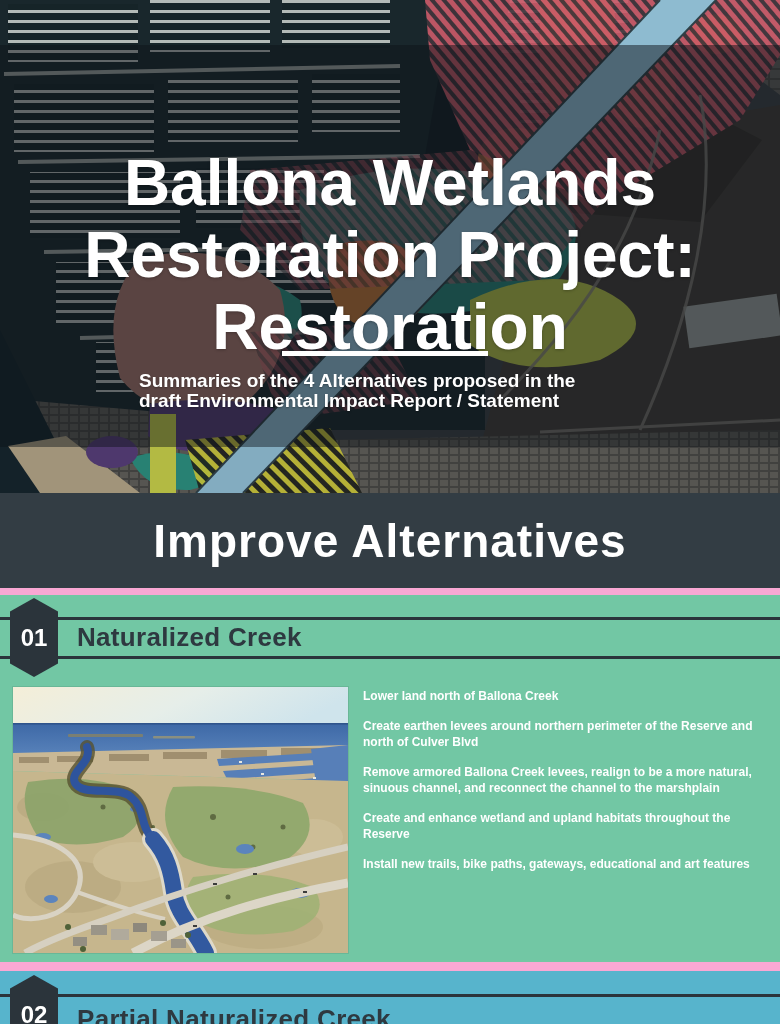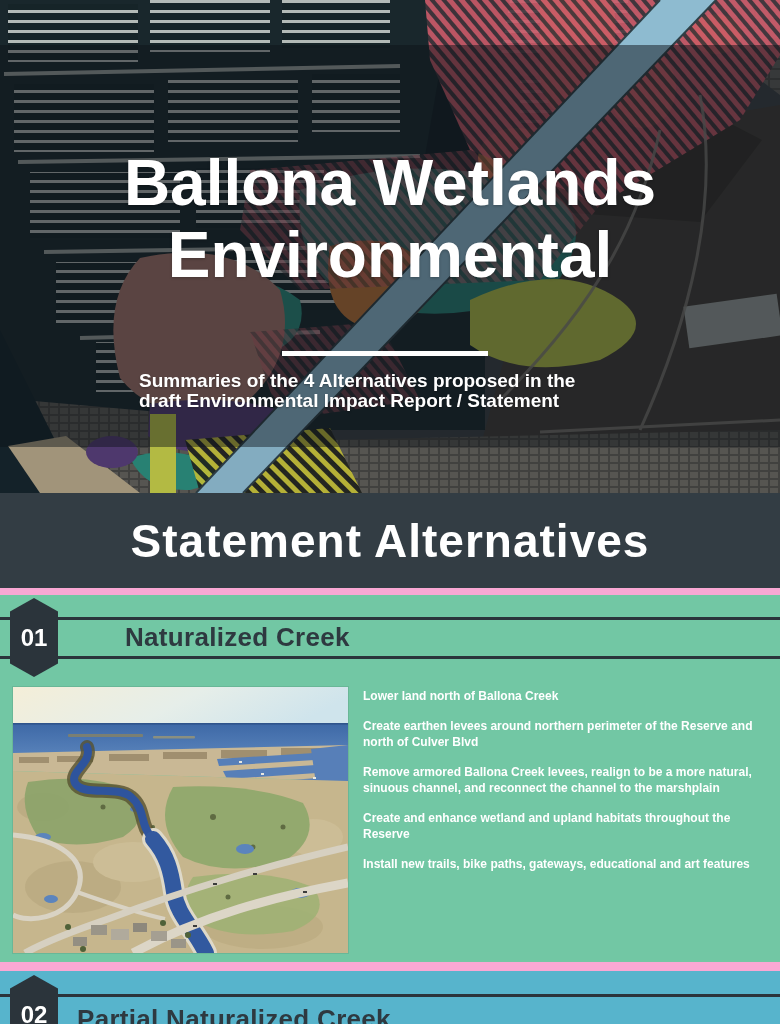--- a/index.html
+++ b/index.html
@@ -53,21 +53,21 @@
     z-index:3;
   }
   .alt-green .hex{top:3px;}
   .alt-blue .hex{top:4px;}
   .hex span{color:#ffffff;font-size:24px;font-weight:700;}
   .alt-name{
     position:absolute;left:77px;margin:0;
     color:#2e3940;font-size:26px;font-weight:700;letter-spacing:0.3px;
     height:35px;line-height:35px;z-index:2;
   }
-  .alt-green .alt-name{top:25px;margin-left:48px;}
+  .alt-green .alt-name{top:25px;}
   .alt-blue .alt-name{top:31px;}
   .alt-body{position:absolute;top:0;left:0;width:780px;height:367px;}
   .rendering{
     position:absolute;left:13px;top:92px;width:335px;height:266px;
     display:block;box-shadow:0 0 0 1px rgba(0,0,0,0.08);
   }
   .bullets{position:absolute;left:363px;top:93px;width:402px;}
   .bullets p{
     margin:0 0 14px 0;
     color:#ffffff;font-size:12px;font-weight:700;line-height:16px;
@@ -179,32 +179,33 @@
       </g>
 
       <rect x="0" y="45" width="780" height="402" fill="rgba(13,19,23,0.55)"></rect>
       <rect x="0" y="0" width="780" height="45" fill="rgba(13,19,23,0.10)"></rect>
       <rect x="0" y="447" width="780" height="46" fill="rgba(13,19,23,0.18)"></rect>
     </svg>
 
     <div class="hero-content">
       <h1 class="hero-title">
         <div>Ballona Wetlands</div>
-        <div>Environmental</div>
+        <div>Restoration Project:</div>
+        <div>Restoration</div>
       </h1>
       <div class="title-divider"></div>
       <div class="hero-subtitle">
         <div>Summaries of the 4 Alternatives proposed in the</div>
         <div>draft Environmental Impact Report / Statement</div>
       </div>
     </div>
   </header>
 
   <div class="band">
-    <h2>Statement Alternatives</h2>
+    <h2>Improve Alternatives</h2>
   </div>
 
   <section class="alt alt-green">
     <div class="rule rule-top"></div>
     <div class="rule rule-bottom"></div>
     <div class="hex">
       <span>01</span>
     </div>
     <h3 class="alt-name">Naturalized Creek</h3>
 

